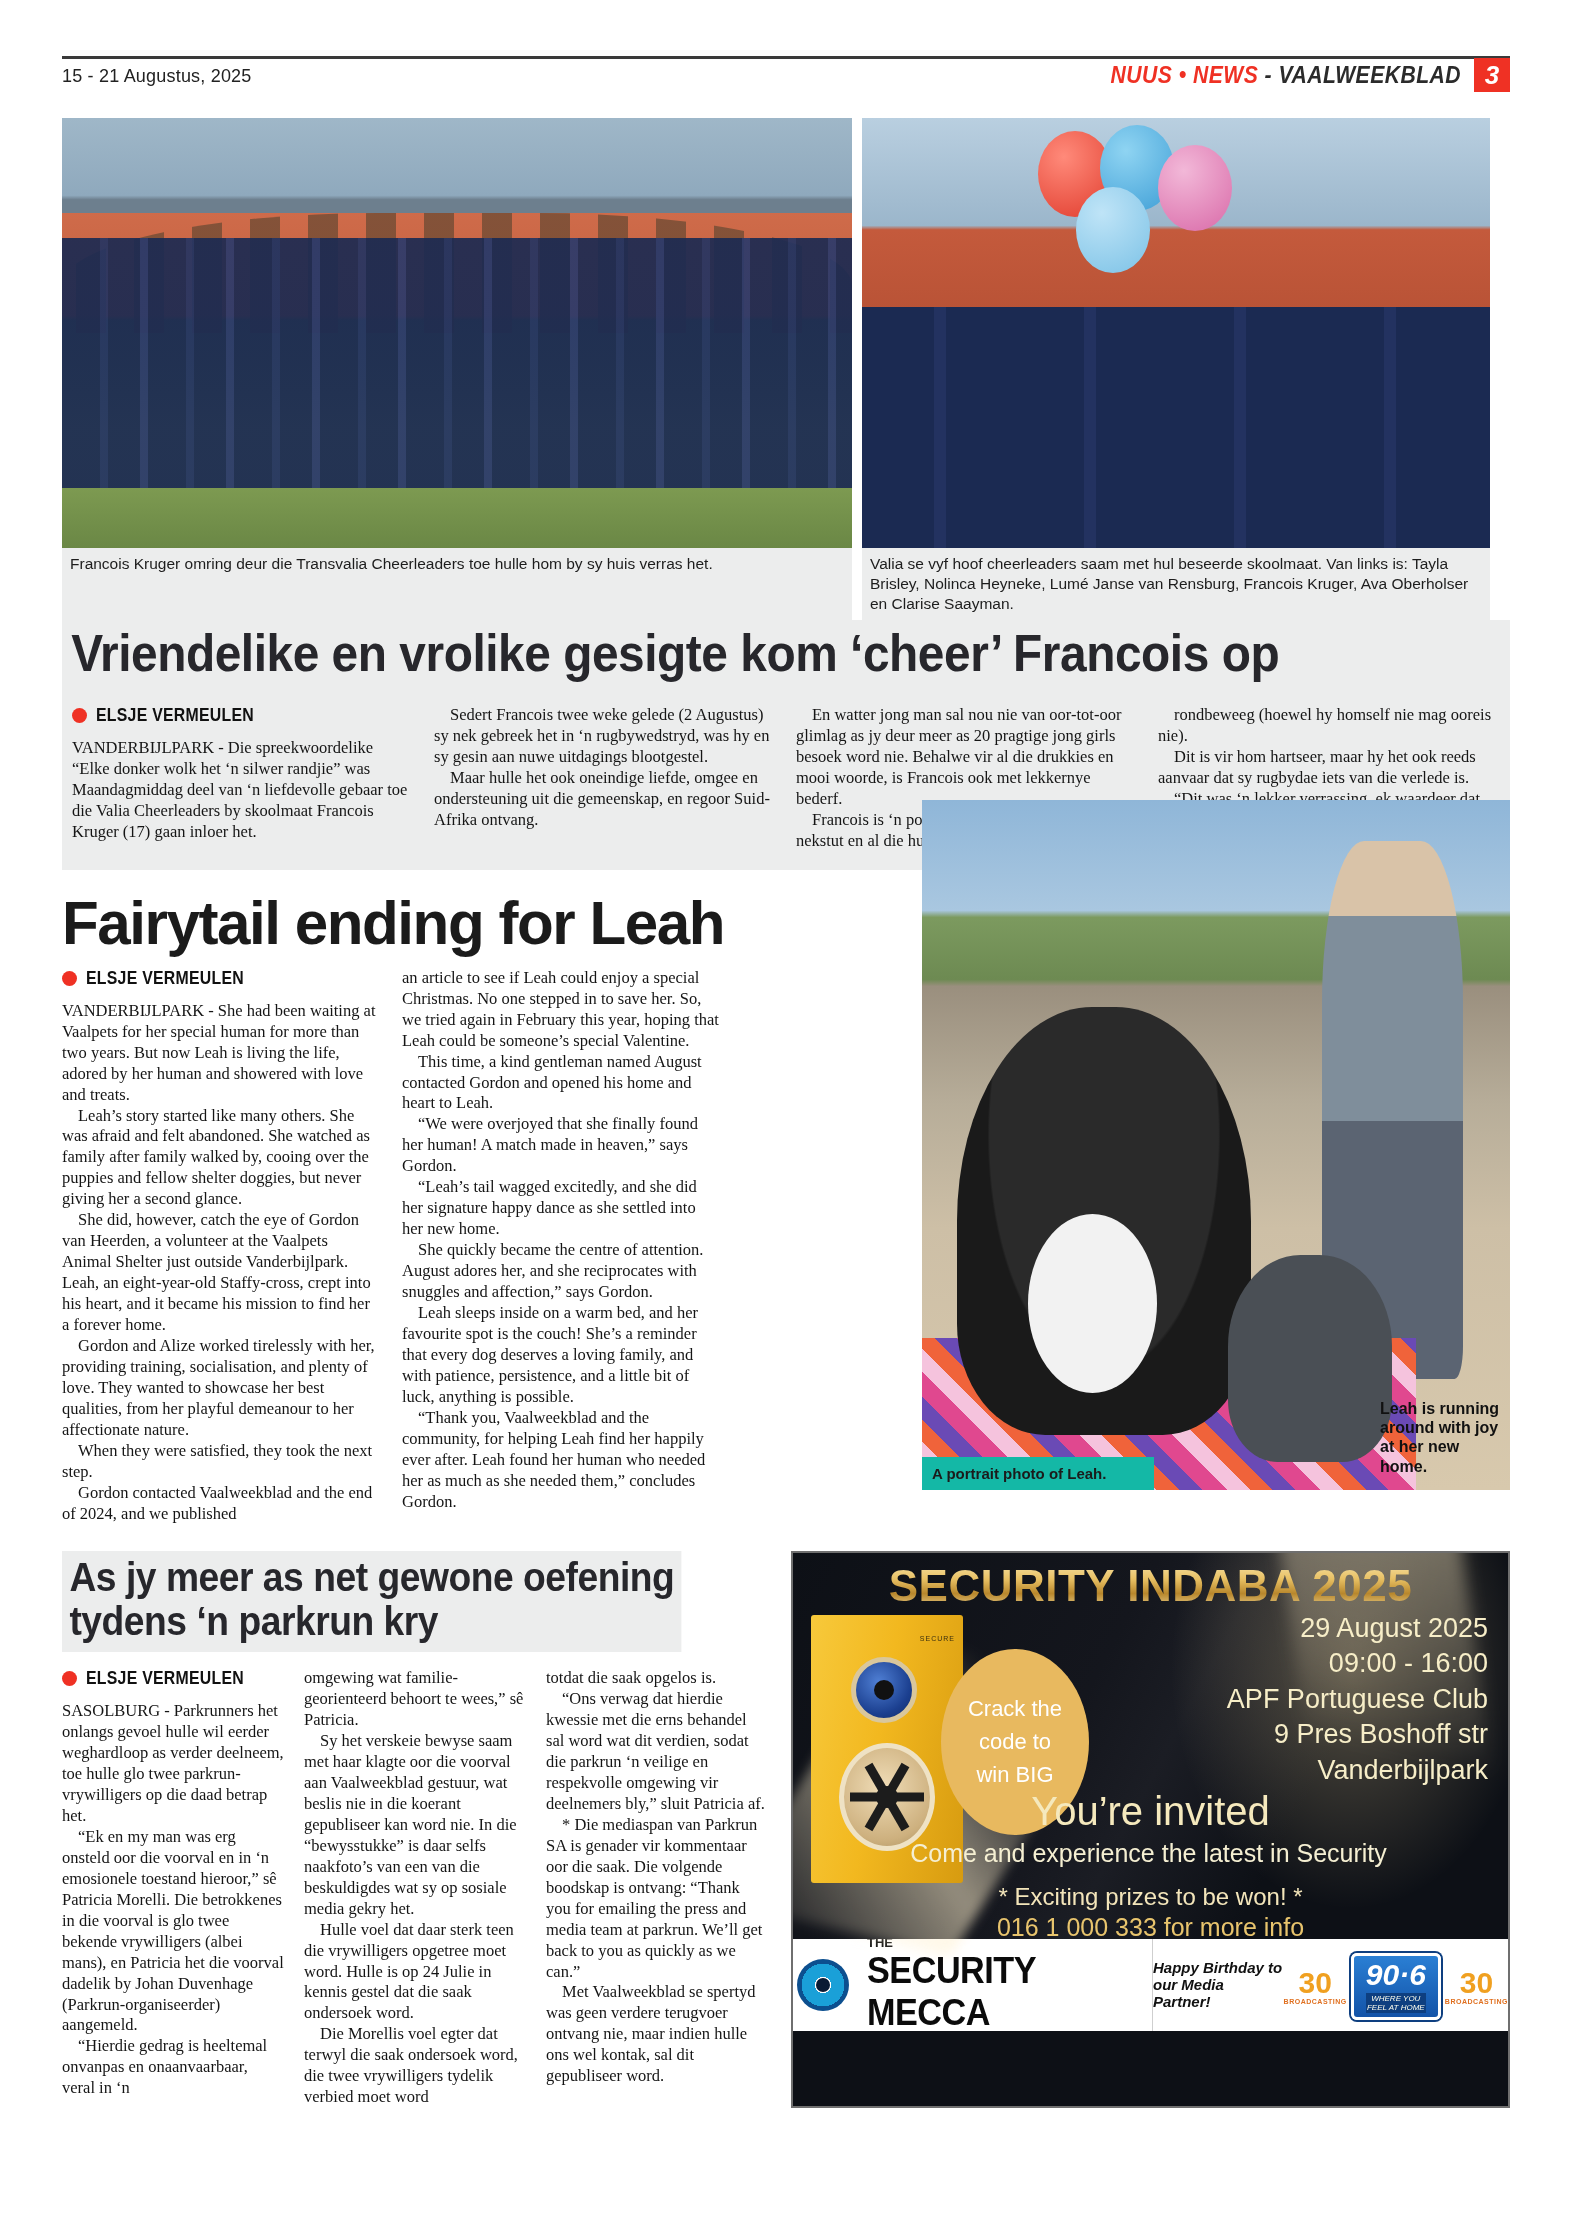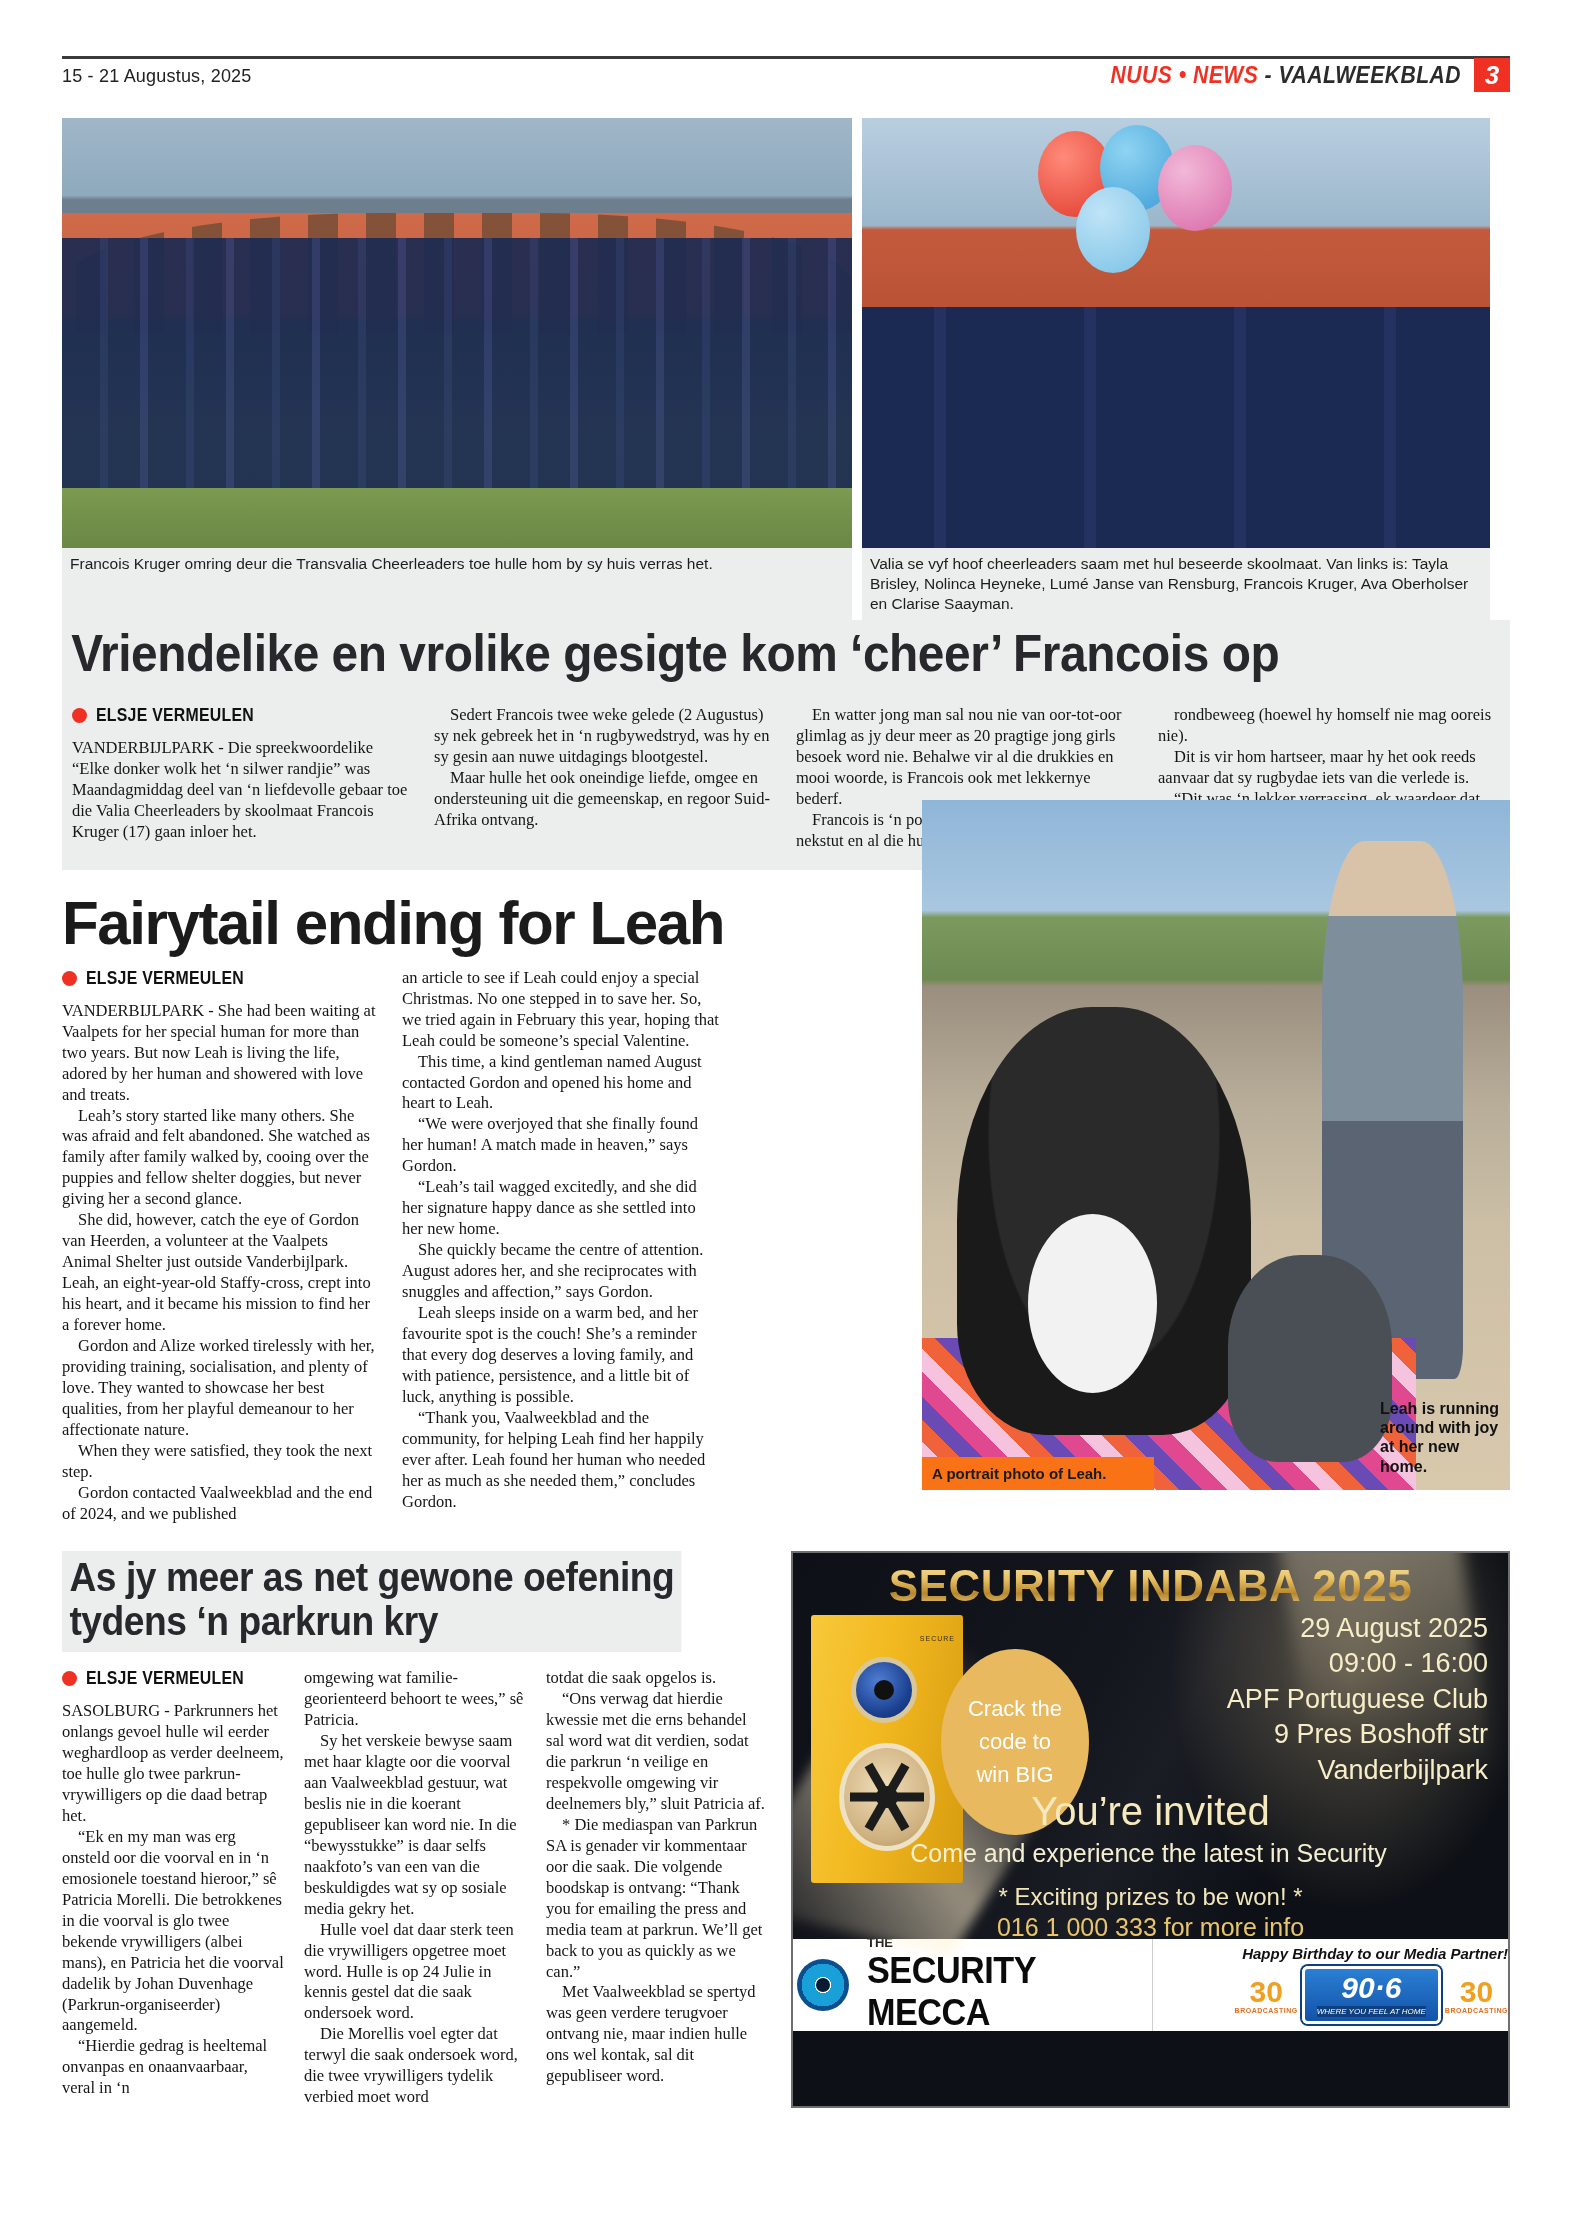--- a/index.html
+++ b/index.html
@@ -185,21 +185,21 @@
     width: 52px; height: 52px; border-radius: 50%;
     background: radial-gradient(circle at 50% 50%, #fff 0 22%, #1aa0d8 22% 58%, #0c4f8f 58% 100%);
     flex: 0 0 auto; position: relative;
   }
   .mecca-eye::after{content:"";position:absolute;left:50%;top:50%;width:14px;height:14px;border-radius:50%;background:#0a1a33;transform:translate(-50%,-50%);}
   .mecca-the { font-family:"Liberation Sans",sans-serif; font-weight:bold; font-size:13px; color:#111; }
   .mecca-name {
     font-family:"Liberation Sans",sans-serif; font-weight:bold; font-size:36px; color:#0b0b0b;
     letter-spacing:-.5px; transform: scaleX(.95); transform-origin:left center;
   }
-  .ad-foot-right { flex: 1; display:flex; flex-direction:column; align-items:flex-end; justify-content:center; }
+  .ad-foot-right { flex: 1; display:flex; align-items:center; justify-content:center; }
   .hb-text { font-family:"Liberation Sans",sans-serif; font-weight:bold; font-style:italic; font-size:15px; color:#111; }
   .partner-logos { display:flex; align-items:center; gap:4px; margin-top:4px; }
   .thirty { position:relative; font-family:"Liberation Sans",sans-serif; font-weight:bold; font-size:30px; color:#f0a020; line-height:1; text-align:center; }
   .thirty small { display:block; font-size:7px; color:#e07020; letter-spacing:.5px; }
   .nine06 {
     background: linear-gradient(180deg,#2a7fd4,#1353a8); border:3px solid #fff; border-radius:6px;
     padding: 4px 12px; text-align:center; box-shadow:0 0 0 2px #0e3f80;
   }
   .nine06 b { font-family:"Liberation Sans",sans-serif; font-style:italic; font-size:30px; color:#fff; line-height:1; display:block; }
   .nine06 i { font-family:"Liberation Sans",sans-serif; font-size:8px; color:#ffe; display:block; background:#0e3f80; margin-top:3px; padding:1px 0; }
@@ -241,21 +241,21 @@
     border-radius: 46% 46% 30% 30% / 50% 50% 26% 26%;
   }
   .p3 .dogchest { position:absolute; left:18%; top:60%; width:22%; height:26%; background:#f2f2f2; border-radius:50%; }
   .p3 .man { position:absolute; right:8%; top:6%; width:24%; height:78%; background:linear-gradient(180deg,#d9c3a8 0 14%, #7f8e9b 14% 52%, #5b6472 52% 100%); border-radius:30% 30% 6% 6%; }
   .p3 .rug {
     position:absolute; left:0; right:16%; bottom:0; height:22%;
     background: repeating-linear-gradient(45deg,#e0488f 0 18px,#f5c3dd 18px 34px, #f0633a 34px 50px, #6a4ab5 50px 66px);
   }
   .p3 .dog2 { position:absolute; left:52%; bottom:4%; width:28%; height:30%; background:#4a4f55; border-radius:44% 44% 30% 30%; }
   .cap-leah-portrait {
-    position:absolute; left:0; bottom:0; width:232px; background:#f97316;
+    position:absolute; left:0; bottom:0; width:232px; background:#14b8a6;
     font-family:"Liberation Sans",sans-serif; font-weight:bold; font-size:15px; color:#1b1b1b;
     padding:8px 10px;
   }
   .cap-leah-run {
     position:absolute; right:10px; bottom:14px; width:120px;
     font-family:"Liberation Sans",sans-serif; font-weight:bold; font-size:16px; color:#111; line-height:1.2;
   }
 </style>
 </head>
 <body>

